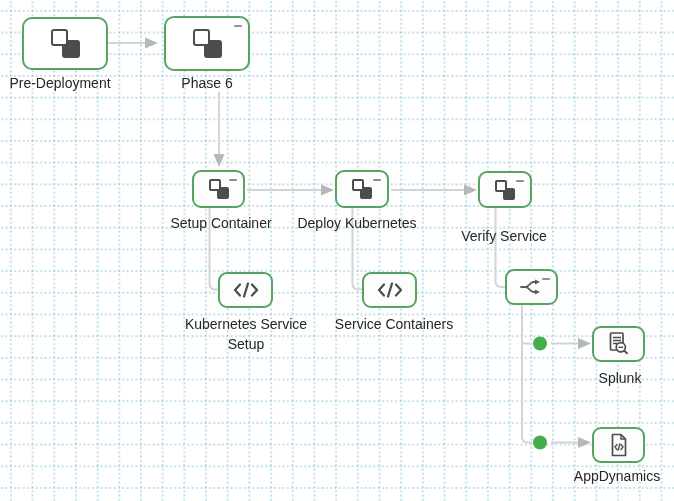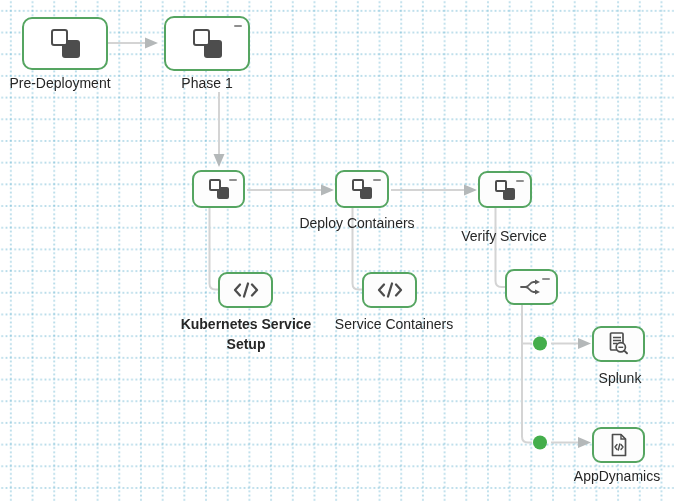--- a/index.html
+++ b/index.html
@@ -84,58 +84,59 @@
   </div>
   <div class="label" style="left:-20px;top:73px;width:160px;">Pre-Deployment</div>
 
   <div class="node phase" style="left:164px;top:16px;width:86px;height:55px;">
     <span class="sq-wrap">
       <i class="sq-back"></i>
         <i class="sq-front"></i>
     </span>
     <span class="minus"></span>
   </div>
-  <div class="label" style="left:127px;top:73px;width:160px;">Phase 1</div>
+  <div class="label" style="left:127px;top:73px;width:160px;">Phase 6</div>
 
   <div class="node sq-sm" style="left:192px;top:170px;width:53px;height:38px;">
     <span class="sq-wrap">
       <i class="sq-back"></i>
         <i class="sq-front"></i>
     </span>
     <span class="minus"></span>
   </div>
+  <div class="label" style="left:141px;top:213px;width:160px;">Setup Container</div>
 
   <div class="node sq-sm" style="left:335px;top:170px;width:54px;height:38px;">
     <span class="sq-wrap">
       <i class="sq-back"></i>
         <i class="sq-front"></i>
     </span>
     <span class="minus"></span>
   </div>
-  <div class="label" style="left:277px;top:213px;width:160px;">Deploy Containers</div>
+  <div class="label" style="left:277px;top:213px;width:160px;">Deploy Kubernetes</div>
 
   <div class="node sq-sm" style="left:478px;top:171px;width:54px;height:37px;">
     <span class="sq-wrap">
       <i class="sq-back"></i>
         <i class="sq-front"></i>
     </span>
     <span class="minus"></span>
   </div>
   <div class="label" style="left:424px;top:226px;width:160px;">Verify Service</div>
 
   <div class="node" style="left:218px;top:272px;width:55px;height:36px;">
     <svg width="28" height="18" viewBox="0 0 28 18">
       <g fill="none" stroke="#4d4d4d" stroke-width="2.3" stroke-linecap="round" stroke-linejoin="round">
         <path d="M8 3.5 L3 9 L8 14.5"></path>
         <path d="M20 3.5 L25 9 L20 14.5"></path>
         <path d="M16 2.5 L12 15.5"></path>
       </g>
     </svg>
   </div>
-  <div class="label" style="left:178px;top:314px;width:136px;font-weight:bold;">Kubernetes Service Setup</div>
+  <div class="label" style="left:178px;top:314px;width:136px;">Kubernetes Service Setup</div>
 
   <div class="node" style="left:362px;top:272px;width:55px;height:36px;">
     <svg width="28" height="18" viewBox="0 0 28 18">
       <g fill="none" stroke="#4d4d4d" stroke-width="2.3" stroke-linecap="round" stroke-linejoin="round">
         <path d="M8 3.5 L3 9 L8 14.5"></path>
         <path d="M20 3.5 L25 9 L20 14.5"></path>
         <path d="M16 2.5 L12 15.5"></path>
       </g>
     </svg>
   </div>

